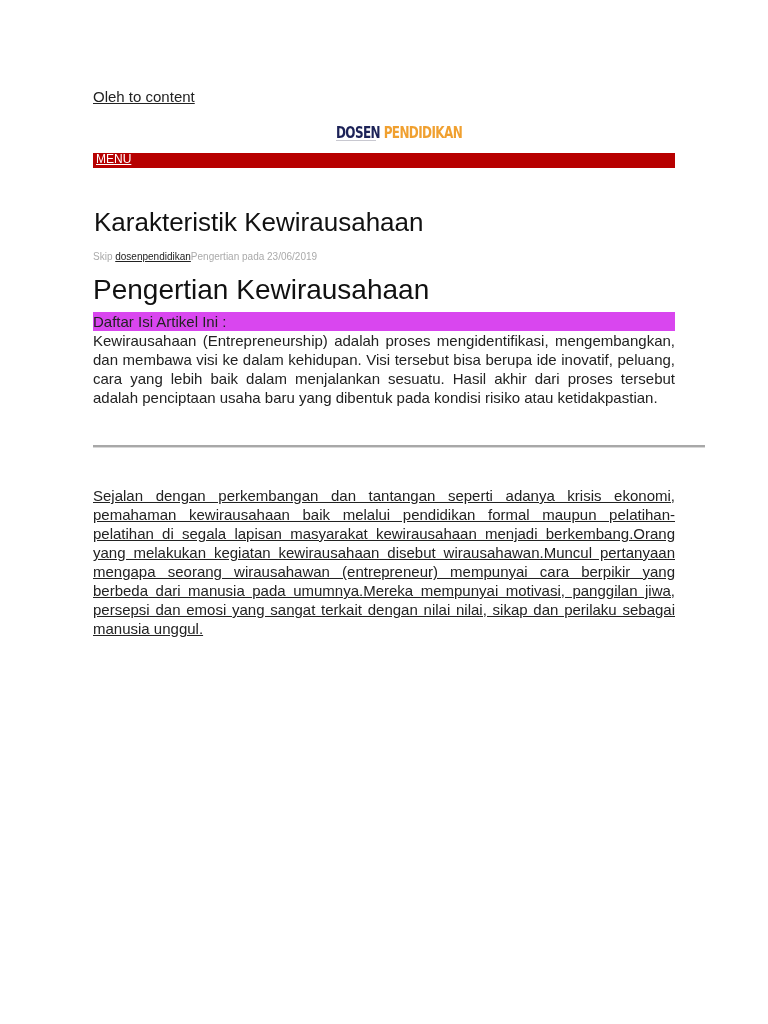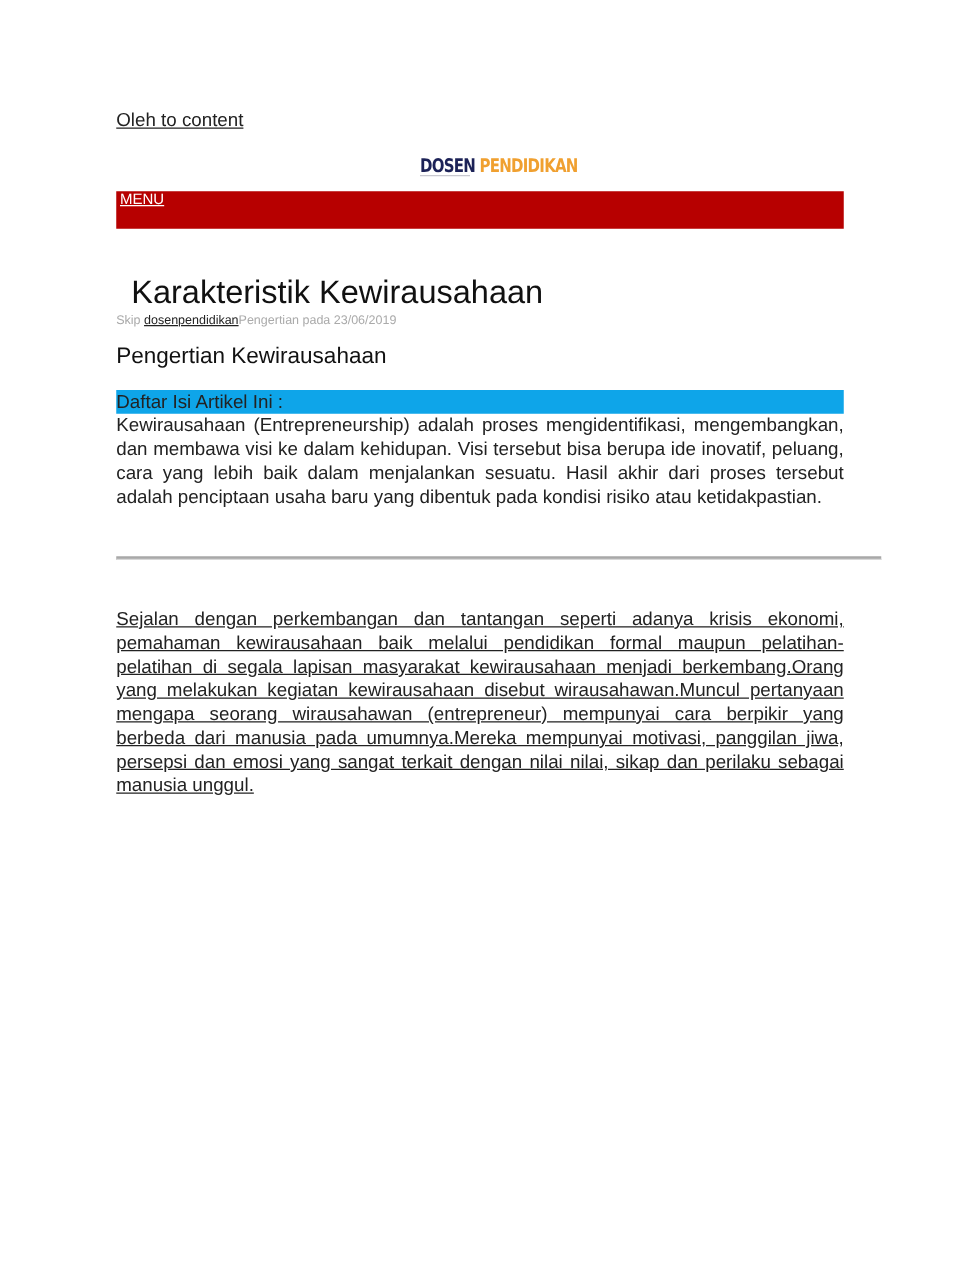--- a/index.html
+++ b/index.html
@@ -44,73 +44,73 @@
       top: 140px;
       width: 40px;
       height: 1px;
       background: #c8c8d0;
     }
     .menu-bar {
       position: absolute;
       left: 93px;
       top: 153px;
       width: 582px;
-      height: 30px;
+      height: 15px;
       background: #b70000;
       text-align: center;
     }
     .menu-link {
       position: absolute;
       left: 3px;
       top: 0;
       font-size: 12px;
       line-height: 13px;
       color: #ffffff;
       text-decoration: underline;
     }
     .title {
       position: absolute;
       left: 93px;
       top: 206px;
       font-size: 26px;
       font-weight: normal;
-      margin: 12px;
+      margin: 1px;
       color: #111111;
       white-space: nowrap;
       text-align: center;
     }
     .meta {
       position: absolute;
       left: 93px;
       top: 251px;
       font-size: 10px;
       color: #aaaaaa;
       white-space: nowrap;
     }
     .meta .author {
       color: #222222;
       text-decoration: underline;
     }
     .subtitle {
       position: absolute;
       left: 93px;
       top: 274px;
-      font-size: 18px;
+      font-size: 28px;
       font-weight: normal;
       margin: 0;
       color: #111111;
       white-space: nowrap;
     }
     .toc-box {
       position: absolute;
       left: 93px;
       top: 312px;
       width: 582px;
       height: 19px;
-      background: #0ea5e9;
+      background: #d946ef;
     }
     .toc-label {
       position: absolute;
       left: 0;
       top: 1px;
       font-size: 15px;
       color: #222222;
       white-space: nowrap;
     }
     .para {

